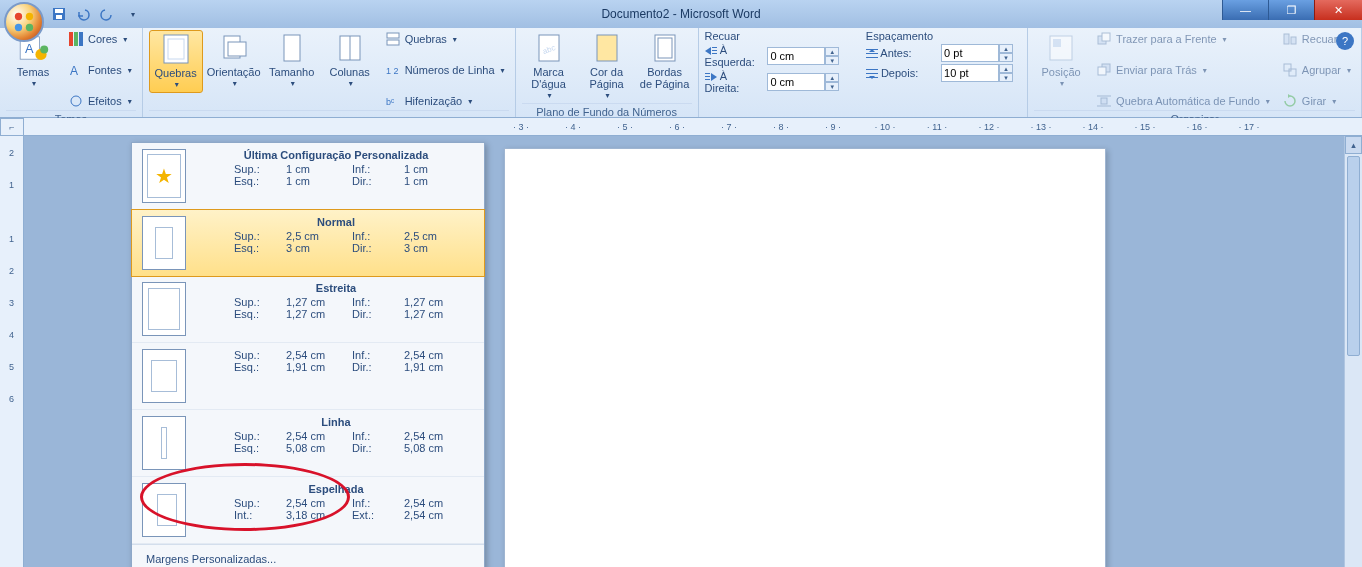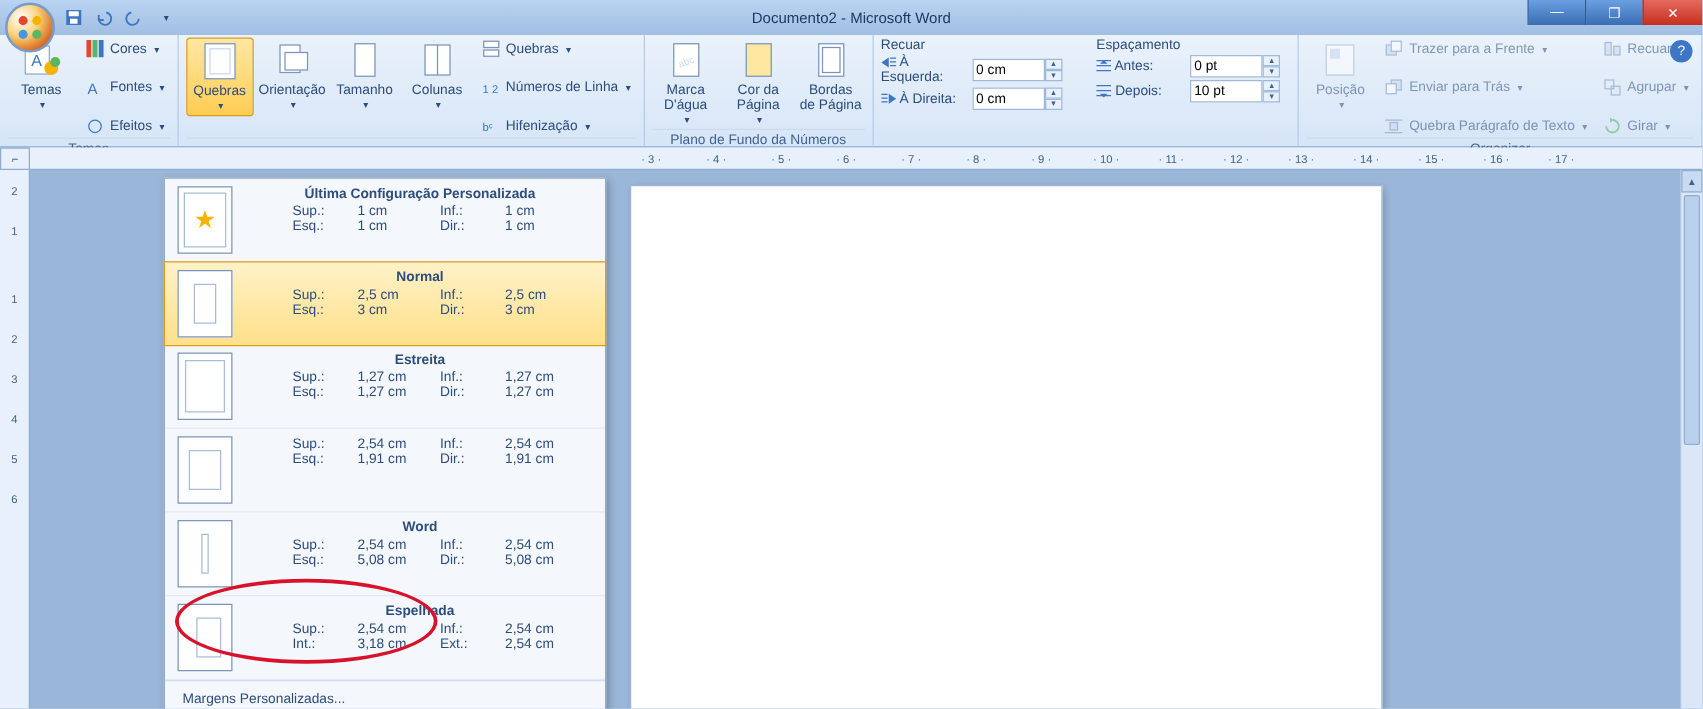--- a/index.html
+++ b/index.html
@@ -393,21 +393,21 @@
               <span class="dd">▾</span>
             </div>
           <div class="small-btn">
               <span class="sic">
                 <svg width="14" height="14">
                   <rect x="4" y="4" width="6" height="6" fill="#c7d8ef" stroke="#7a95b9"></rect>
                   <line x1="0" y1="2" x2="14" y2="2" stroke="#7a95b9"></line>
                   <line x1="0" y1="12" x2="14" y2="12" stroke="#7a95b9"></line>
                 </svg>
               </span>
-              <span>Quebra Parágrafo de Texto</span>
+              <span>Quebra Automática de Fundo</span>
               <span class="dd">▾</span>
             </div>
         </div>
         <div class="small-stack" style="opacity:.55">
           <div class="small-btn">
               <span class="sic">
                 <svg width="14" height="14">
                   <rect x="1" y="2" width="5" height="10" fill="#c7d8ef" stroke="#7a95b9"></rect>
                   <rect x="8" y="5" width="5" height="7" fill="#c7d8ef" stroke="#7a95b9"></rect>
                 </svg>
@@ -547,21 +547,21 @@
           <span>Esq.:</span>
           <span>1,91 cm</span>
           <span>Dir.:</span>
           <span>1,91 cm</span>
         </div>
       </div>
     </div>
     <div class="dd-item">
       <div class="dd-thumb wide"></div>
       <div class="dd-text">
-        <div class="dd-title">Word</div>
+        <div class="dd-title">Linha</div>
         <div class="dd-grid">
           <span>Sup.:</span>
           <span>2,54 cm</span>
           <span>Inf.:</span>
           <span>2,54 cm</span>
           <span>Esq.:</span>
           <span>5,08 cm</span>
           <span>Dir.:</span>
           <span>5,08 cm</span>
         </div>

